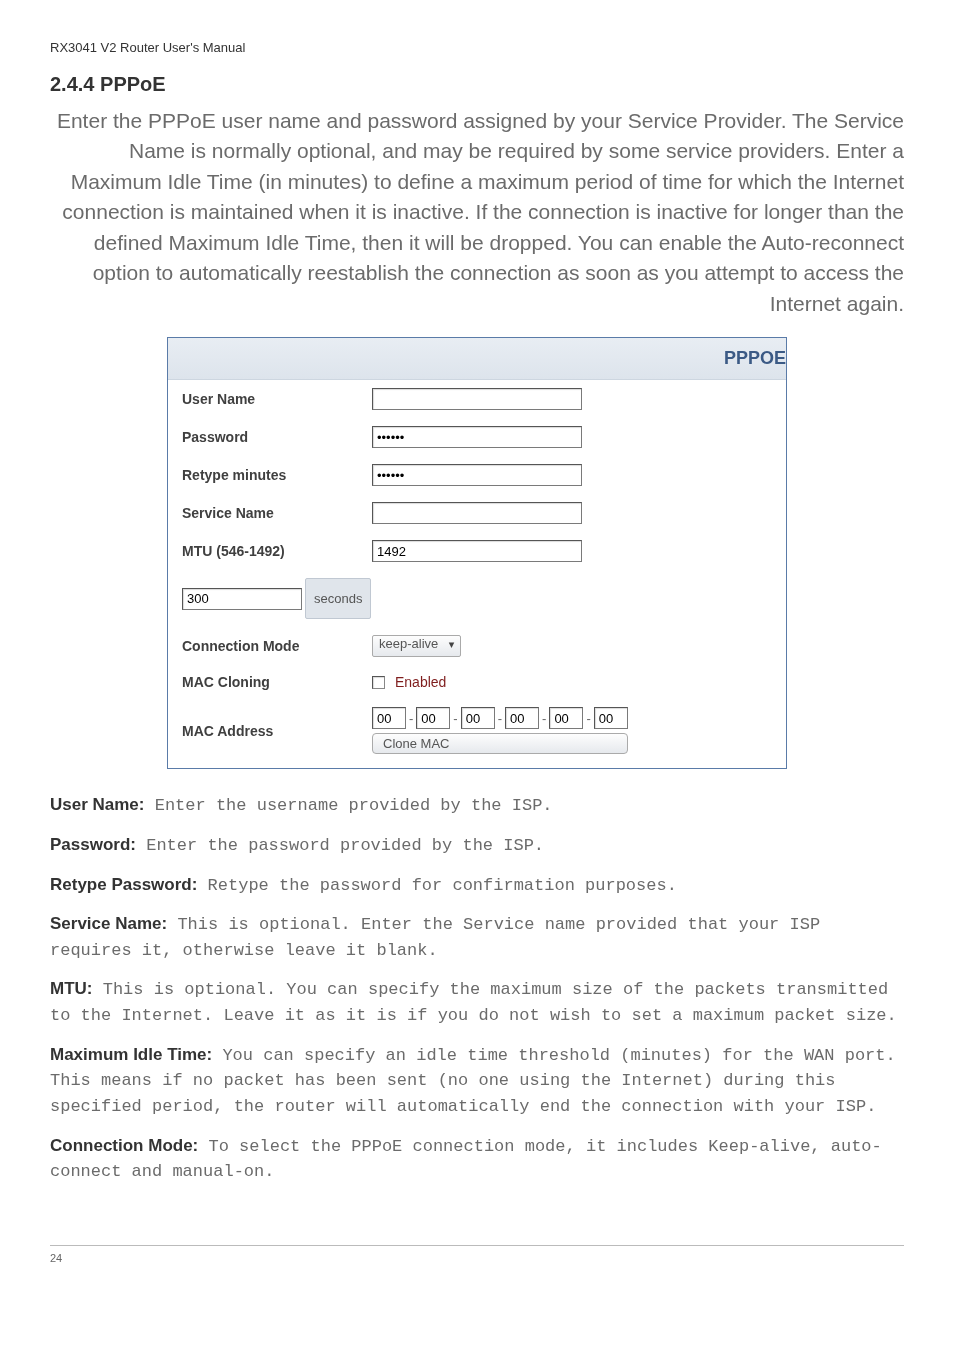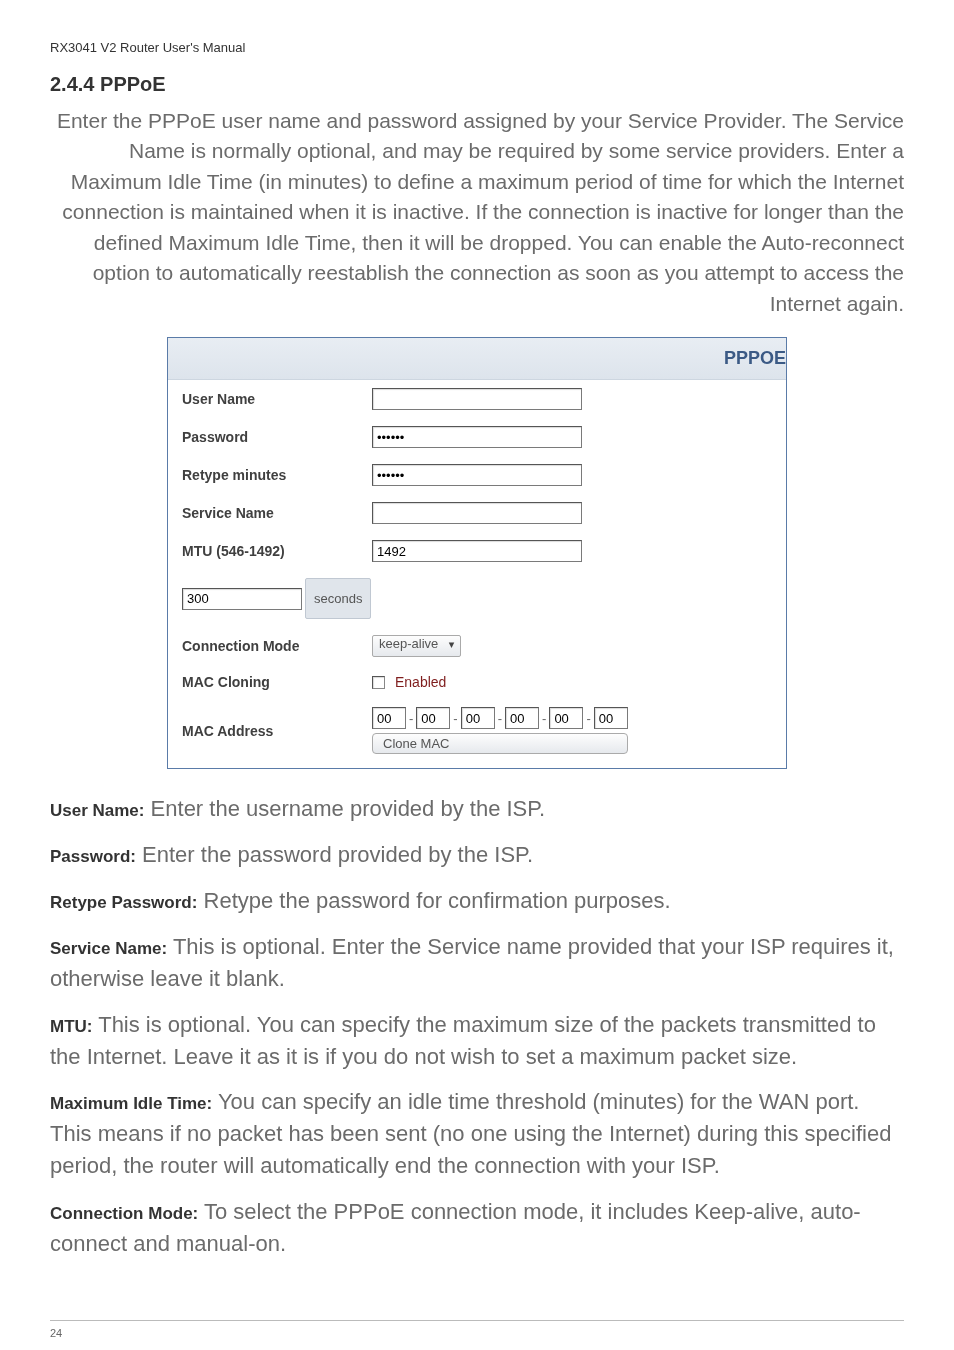--- a/index.html
+++ b/index.html
@@ -128,22 +128,23 @@
   .mac-inputs { display: flex; align-items: center; gap: 2px; }
   .def-block { margin-bottom: 14px; }
   .def-term {
     font-weight: bold;
     color: #333;
     display: inline;
     font-size: 17px;
   }
   .def-text {
     display: inline;
-    font-size: 22px;
-    color: #6b6b6b;
+    font-size: 17px;
+    color: #6b6b6b;
+    font-family: Liberation Mono, monospace;
   }
   .def-cont {
     font-size: 17px;
     color: #6b6b6b;
     line-height: 1.45;
   }
   .footer-rule {
     border: none;
     border-top: 1px solid #bbb;
     margin-top: 60px;

